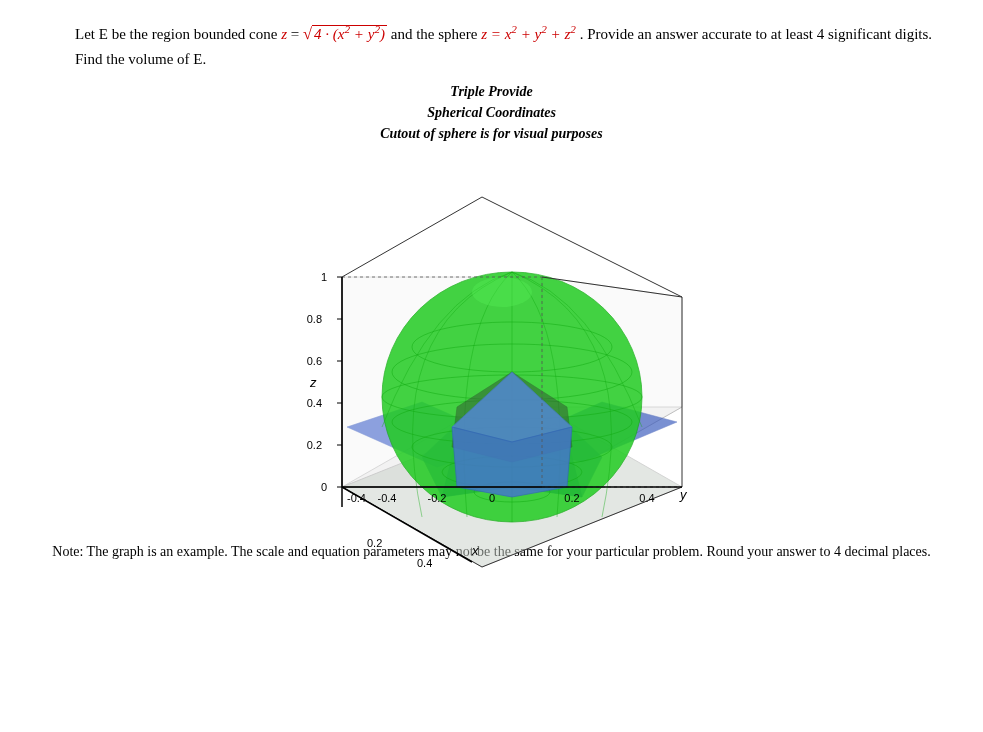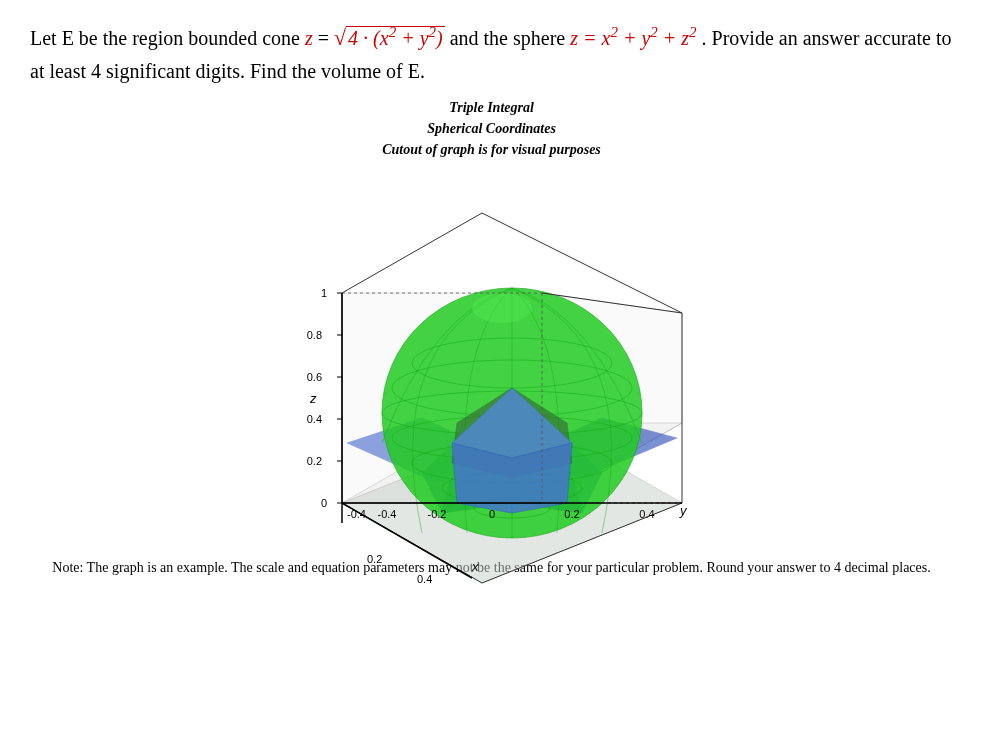--- a/index.html
+++ b/index.html
@@ -6,23 +6,24 @@
     body {
       background: #fff;
       font-family: 'Times New Roman', Times, serif;
       width: 983px;
       min-height: 732px;
       padding: 20px 30px;
       color: #000;
     }
 
     .problem-text {
-      font-size: 20px;
+      font-size: 15px;
       line-height: 1.6;
       margin-bottom: 10px;
+      margin-left: 45px;
     }
 
     .math-inline {
       font-style: italic;
       color: #cc0000;
     }
 
     .graph-section {
       display: flex;
       justify-content: center;
@@ -80,23 +81,23 @@
 <body>
 
 <div class="problem-text">
   <span>Let E be the region bounded cone </span><span><span class="math-inline"><i>z</i></span> = <span class="sqrt-symbol" style="color:#cc0000">√</span><span class="sqrt-content" style="color:#cc0000">4 · (<i>x</i><sup>2</sup> + <i>y</i><sup>2</sup>)</span></span><span> and the sphere </span><span><span class="math-inline"><i>z</i> = <i>x</i><sup>2</sup> + <i>y</i><sup>2</sup> + <i>z</i><sup>2</sup></span></span><span> .  Provide an answer accurate to at least 4 significant digits.</span>
   <span>Find the volume of E.</span>
 </div>
 
 <div class="graph-section">
   <div class="graph-container">
     <div class="graph-title">
-      <div>Triple Integral</div>
+      <div>Triple Provide</div>
       <div>Spherical Coordinates</div>
-      <div>Cutout of graph is for visual purposes</div>
+      <div>Cutout of sphere is for visual purposes</div>
     </div>
 
     <svg class="graph-svg" viewBox="0 0 460 390" xmlns="http://www.w3.org/2000/svg">
 
       <polygon points="80,310 280,310 420,230 220,230" fill="#e8e8e8" stroke="#888" stroke-width="0.8" opacity="0.5"></polygon>
 
       <polygon points="80,100 80,310 280,310 280,100" fill="#f0f0f0" stroke="#888" stroke-width="0.8" opacity="0.3"></polygon>
 
       <polygon points="280,100 280,310 420,230 420,120" fill="#f0f0f0" stroke="#888" stroke-width="0.8" opacity="0.3"></polygon>
 

